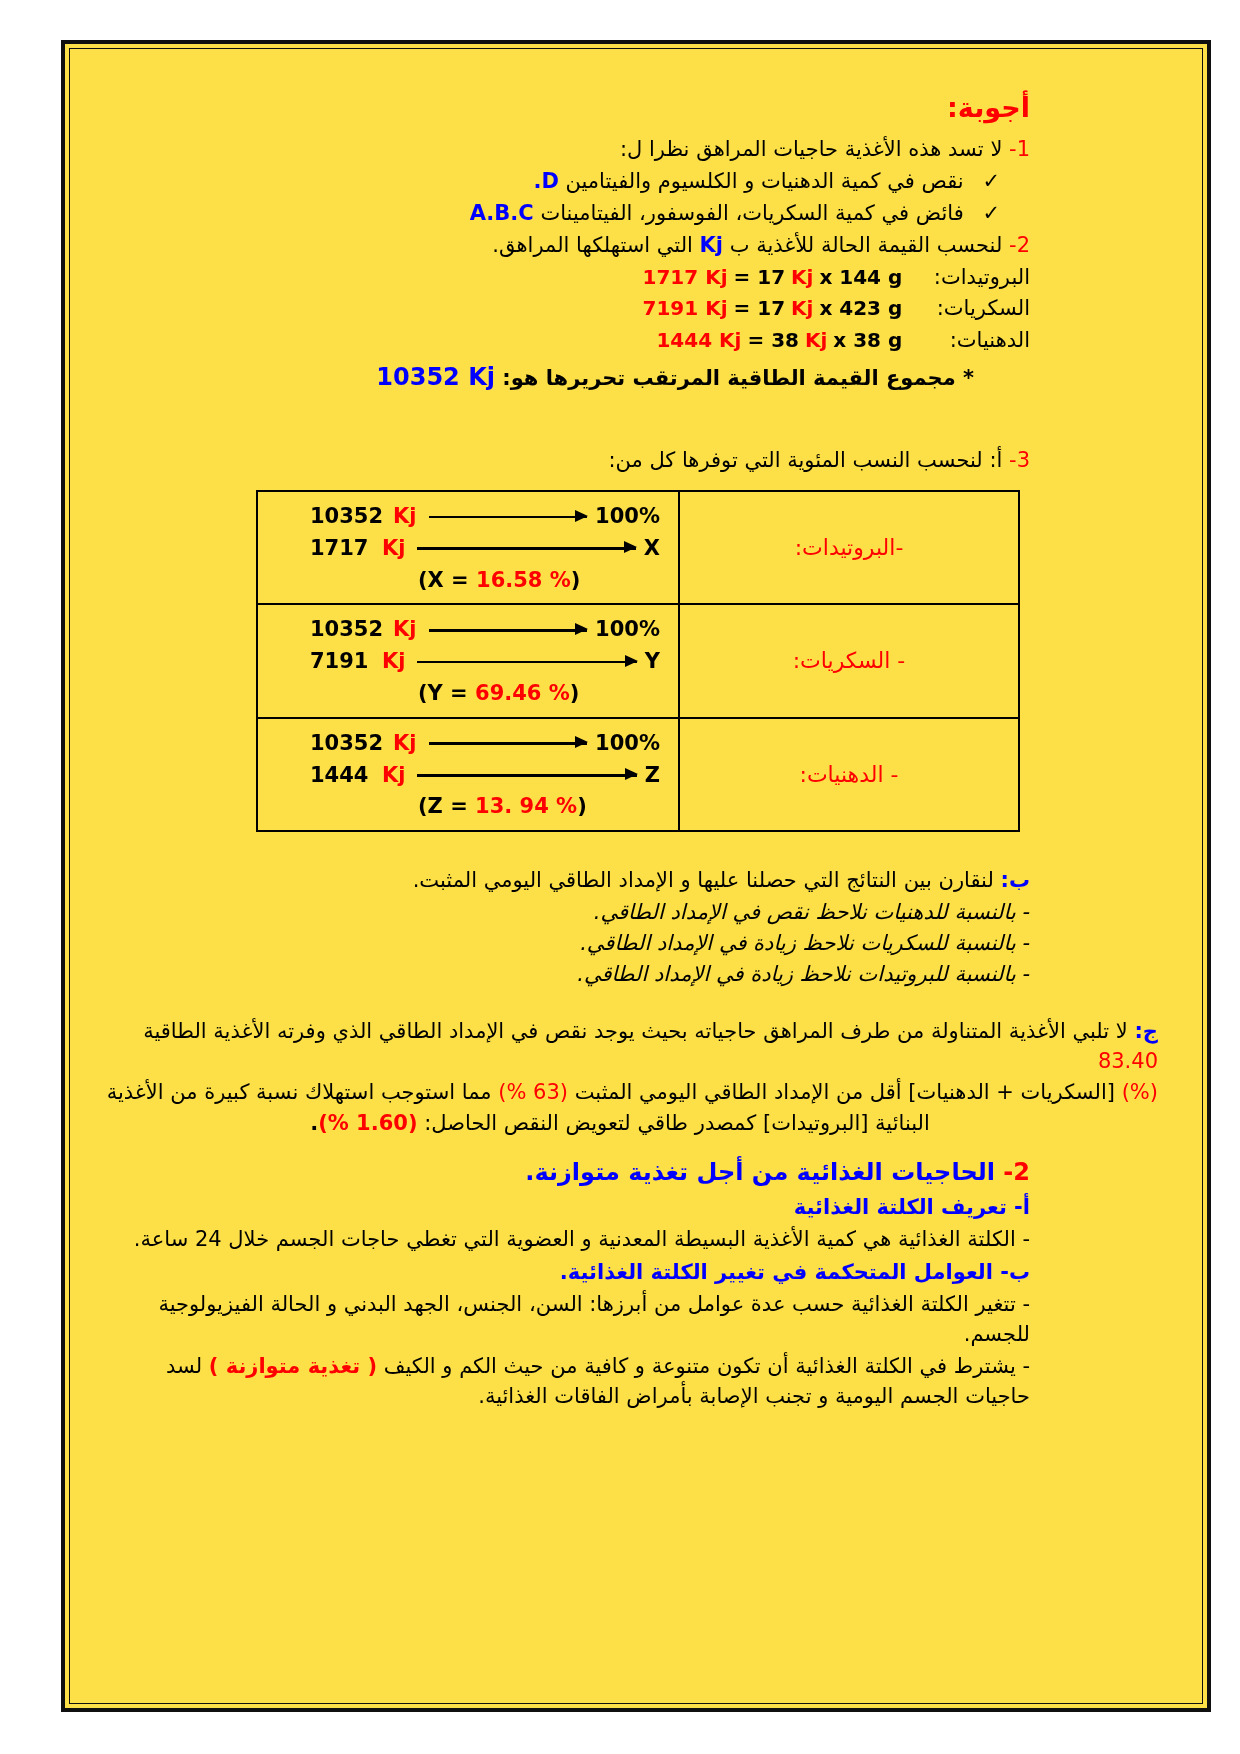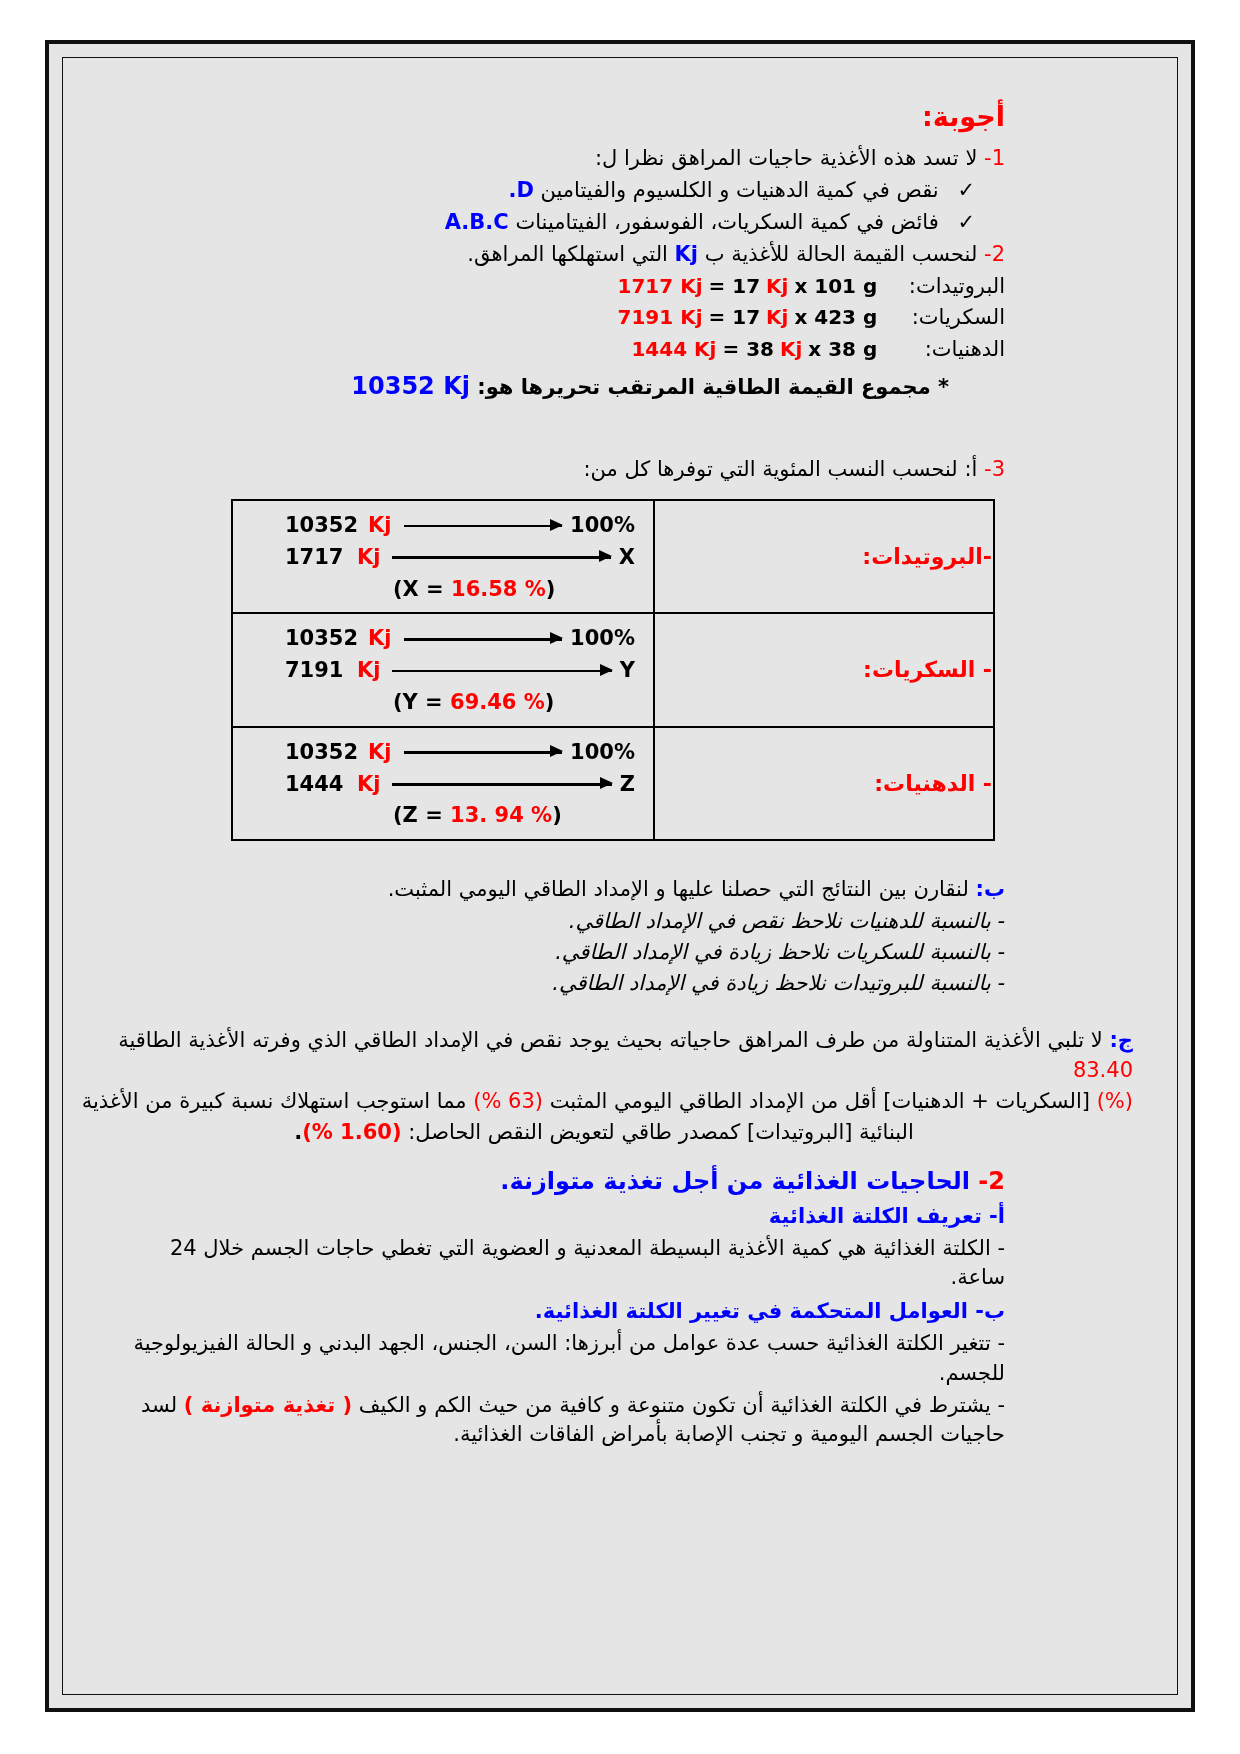--- a/index.html
+++ b/index.html
@@ -2,22 +2,22 @@
 <html lang="ar"><head>
 <meta charset="utf-8">
 <style>
   * { box-sizing: border-box; }
   html,body { margin:0; padding:0; }
   body {
     width:1240px; height:1754px; background:#ffffff; position:relative;
     font-family:"DejaVu Sans", sans-serif; color:#000;
   }
   .frame {
-    position:absolute; left:45px; top:40px; width:1150px; height:1672px;
-    border:4px solid #101010; padding:13px; background:#e5e5e5;
+    position:absolute; left:61px; top:40px; width:1150px; height:1672px;
+    border:4px solid #101010; padding:4px; background:#fde047;
   }
   .frame-inner { width:100%; height:100%; border:1.5px solid #101010; overflow:hidden; }
   .content {
     direction:rtl; text-align:right;
     padding:40px 172px 0 52px;
     font-size:21px; line-height:1.42;
   }
   .red  { color:#ff0000; }
   .blue { color:#0000ff; }
   .bold { font-weight:bold; }
@@ -29,21 +29,21 @@
 
   .formula .lbl { display:inline-block; min-width:118px; }
   .formula .eq span { padding:0 3px; font-size:20px; }
   .sum-line { margin:4px 56px 0 0; font-weight:bold; }
   .sum-value { color:#0000ff; font-weight:bold; font-size:24px; }
 
   .sec3 { margin-top:52px; }
 
   table.calc-table { border-collapse:collapse; margin:14px 10px 0 0; }
   .calc-table td { border:2px solid #000; vertical-align:middle; }
-  td.label-cell { width:340px; text-align:right; color:#ff0000; font-weight:bold; font-size:22px; }
+  td.label-cell { width:340px; text-align:center; color:#ff0000; font-weight:normal; font-size:22px; }
   td.calc-cell { width:422px; direction:ltr; text-align:left; padding:8px 16px 8px 52px; }
   tr.row-tall td { height:96px; }
   tr.row-std td { height:78px; }
   .calc-row { display:flex; align-items:center; width:350px; font-weight:bold; font-size:21px; margin:2px 0;justify-content:center; }
   .calc-row .qty { margin-right:10px; min-width:62px; }
   .calc-row .kj { color:#ff0000; margin-right:4px; }
   .arrow { flex:1; height:2.5px; background:#000; position:relative; margin:0 8px; }
   .arrow::after {
     content:""; position:absolute; right:-1px; top:-6px; width:0; height:0;
     border-left:13px solid #000; border-top:6px solid transparent; border-bottom:6px solid transparent;
@@ -90,21 +90,21 @@
     <p class="line">
       <span class="red">2-</span>
       <span>لنحسب القيمة الحالة للأغذية ب</span>
       <span class="blue bold" dir="ltr">Kj</span>
       <span>التي استهلكها المراهق.</span>
     </p>
 
     <p class="line formula">
       <span class="lbl">البروتيدات:</span>
       <span class="eq" dir="ltr">
-        <span class="red bold">1717 Kj</span><span class="bold">= 17</span><span class="red bold">Kj</span><span class="bold">x 101 g</span>
+        <span class="red bold">1717 Kj</span><span class="bold">= 17</span><span class="red bold">Kj</span><span class="bold">x 144 g</span>
       </span>
     </p>
 
     <p class="line formula">
       <span class="lbl">السكريات:</span>
       <span class="eq" dir="ltr">
         <span class="red bold">7191 Kj</span><span class="bold">= 17</span><span class="red bold">Kj</span><span class="bold">x 423 g</span>
       </span>
     </p>
 

